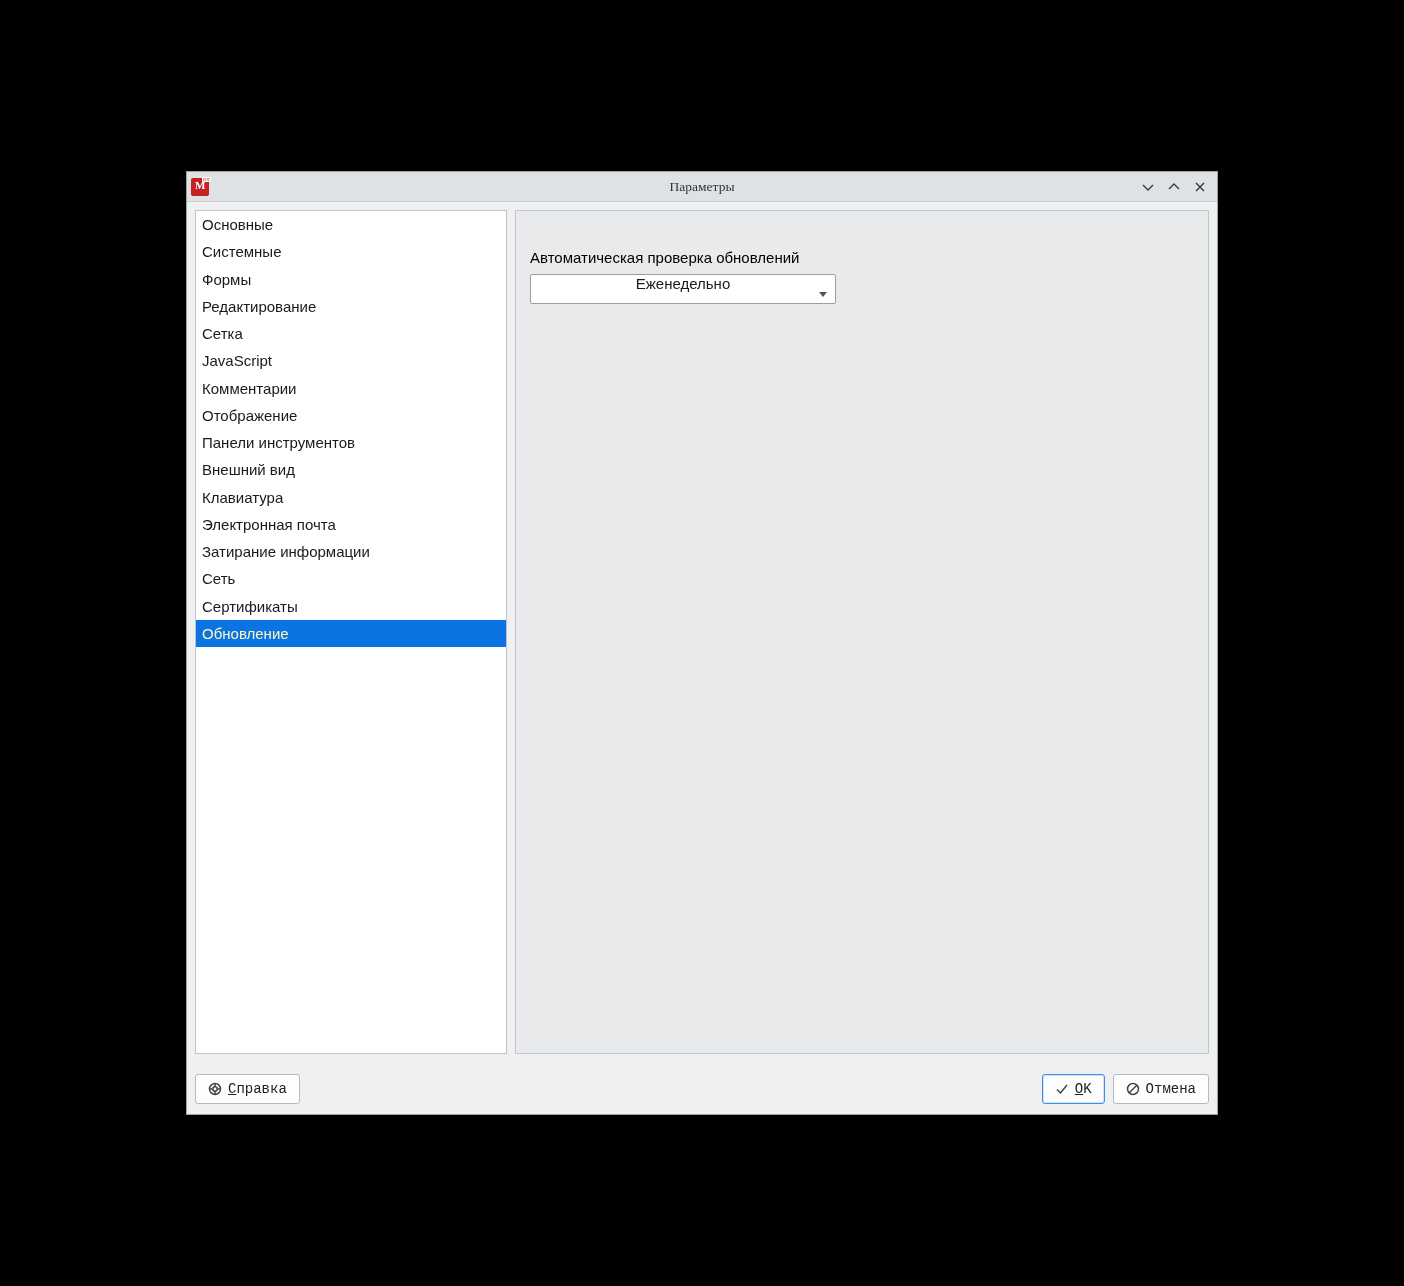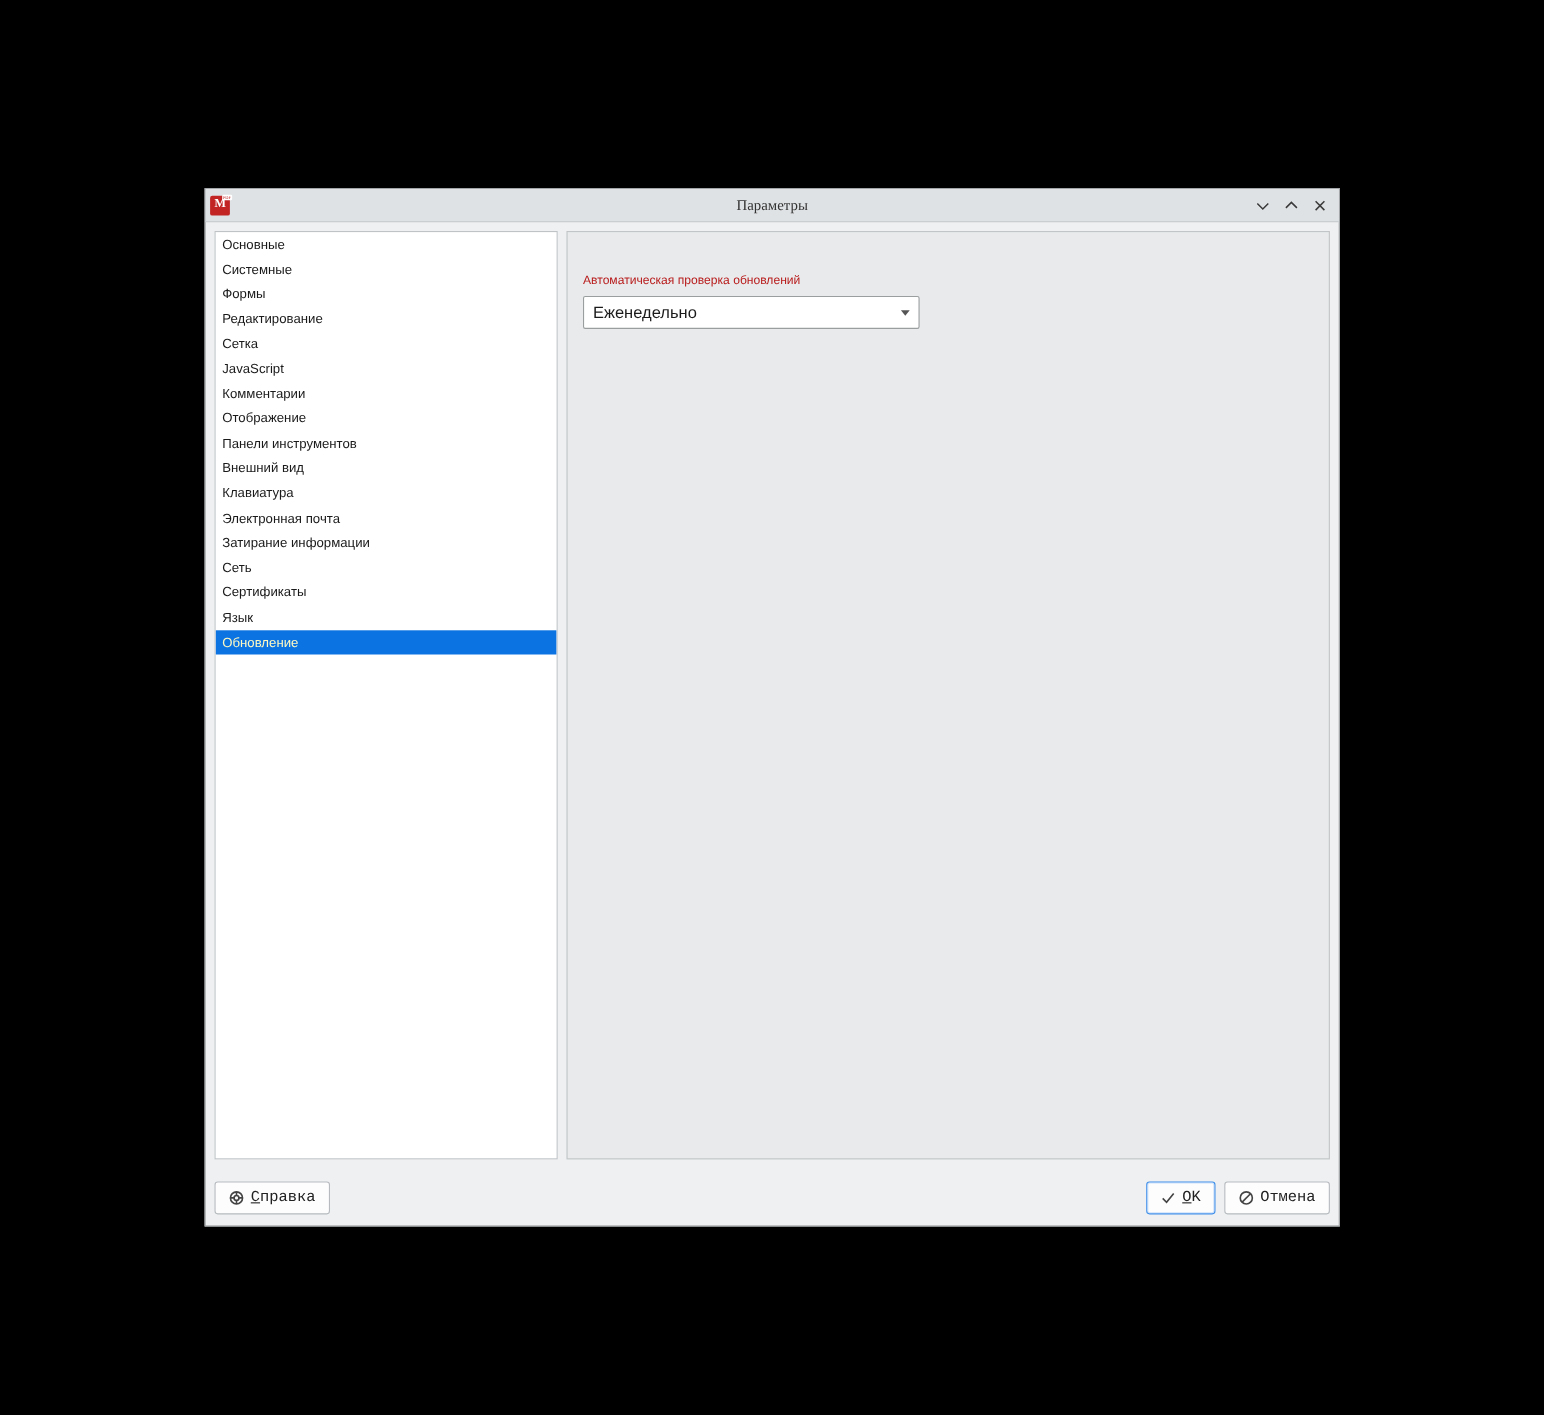--- a/index.html
+++ b/index.html
@@ -88,21 +88,21 @@
       gap: 8px;
     }
     .sidebar {
       width: 312px;
       background: #fff;
       border: 1px solid #bfc3c6;
       overflow-y: auto;
     }
     .sidebar-item {
       padding: 2px 6px;
-      font-size: 12px;
+      font-size: 15px;
       color: #1a1a1a;
       cursor: pointer;
       line-height: 1.55;
       user-select: none;
     }
     .sidebar-item.selected {
       background: #0b73e2;
       color: #fef9c3;
     }
     .content-panel {
@@ -110,35 +110,36 @@
       display: flex;
       flex-direction: column;
     }
     .settings-box {
       flex: 1;
       background: #e8eaec;
       border: 1px solid #c2c5c7;
       padding: 38px 14px 14px 14px;
     }
     .field-label {
-      font-size: 11px;
-      color: #b91c1c;
+      font-size: 15px;
+      color: #000000;
       margin-bottom: 8px;
     }
     .combo {
       width: 306px;
       height: 30px;
       background: #fff;
       border: 1px solid #9b9e9f;
       border-radius: 2px;
       display: flex;
       align-items: center;
       padding: 0 8px;
       cursor: pointer;
       position: relative;
+      flex-direction: column;
     }
     .combo-text { font-size: 15px; color: #1a1a1a; }
     .combo-arrow {
       margin-left: auto;
       width: 0; height: 0;
       border-left: 4px solid transparent;
       border-right: 4px solid transparent;
       border-top: 5px solid #555;
     }
     .button-row {
@@ -208,21 +209,20 @@
       <div class="sidebar-item">JavaScript</div>
       <div class="sidebar-item">Комментарии</div>
       <div class="sidebar-item">Отображение</div>
       <div class="sidebar-item">Панели инструментов</div>
       <div class="sidebar-item">Внешний вид</div>
       <div class="sidebar-item">Клавиатура</div>
       <div class="sidebar-item">Электронная почта</div>
       <div class="sidebar-item">Затирание информации</div>
       <div class="sidebar-item">Сеть</div>
       <div class="sidebar-item">Сертификаты</div>
-      <div class="sidebar-item">Язык</div>
       <div class="sidebar-item selected">Обновление</div>
     </div>
 
     <div class="content-panel">
       <div class="settings-box">
         <div class="field-label">Автоматическая проверка обновлений</div>
         <div class="combo">
           <span class="combo-text">Еженедельно</span>
           <span class="combo-arrow"></span>
         </div>

